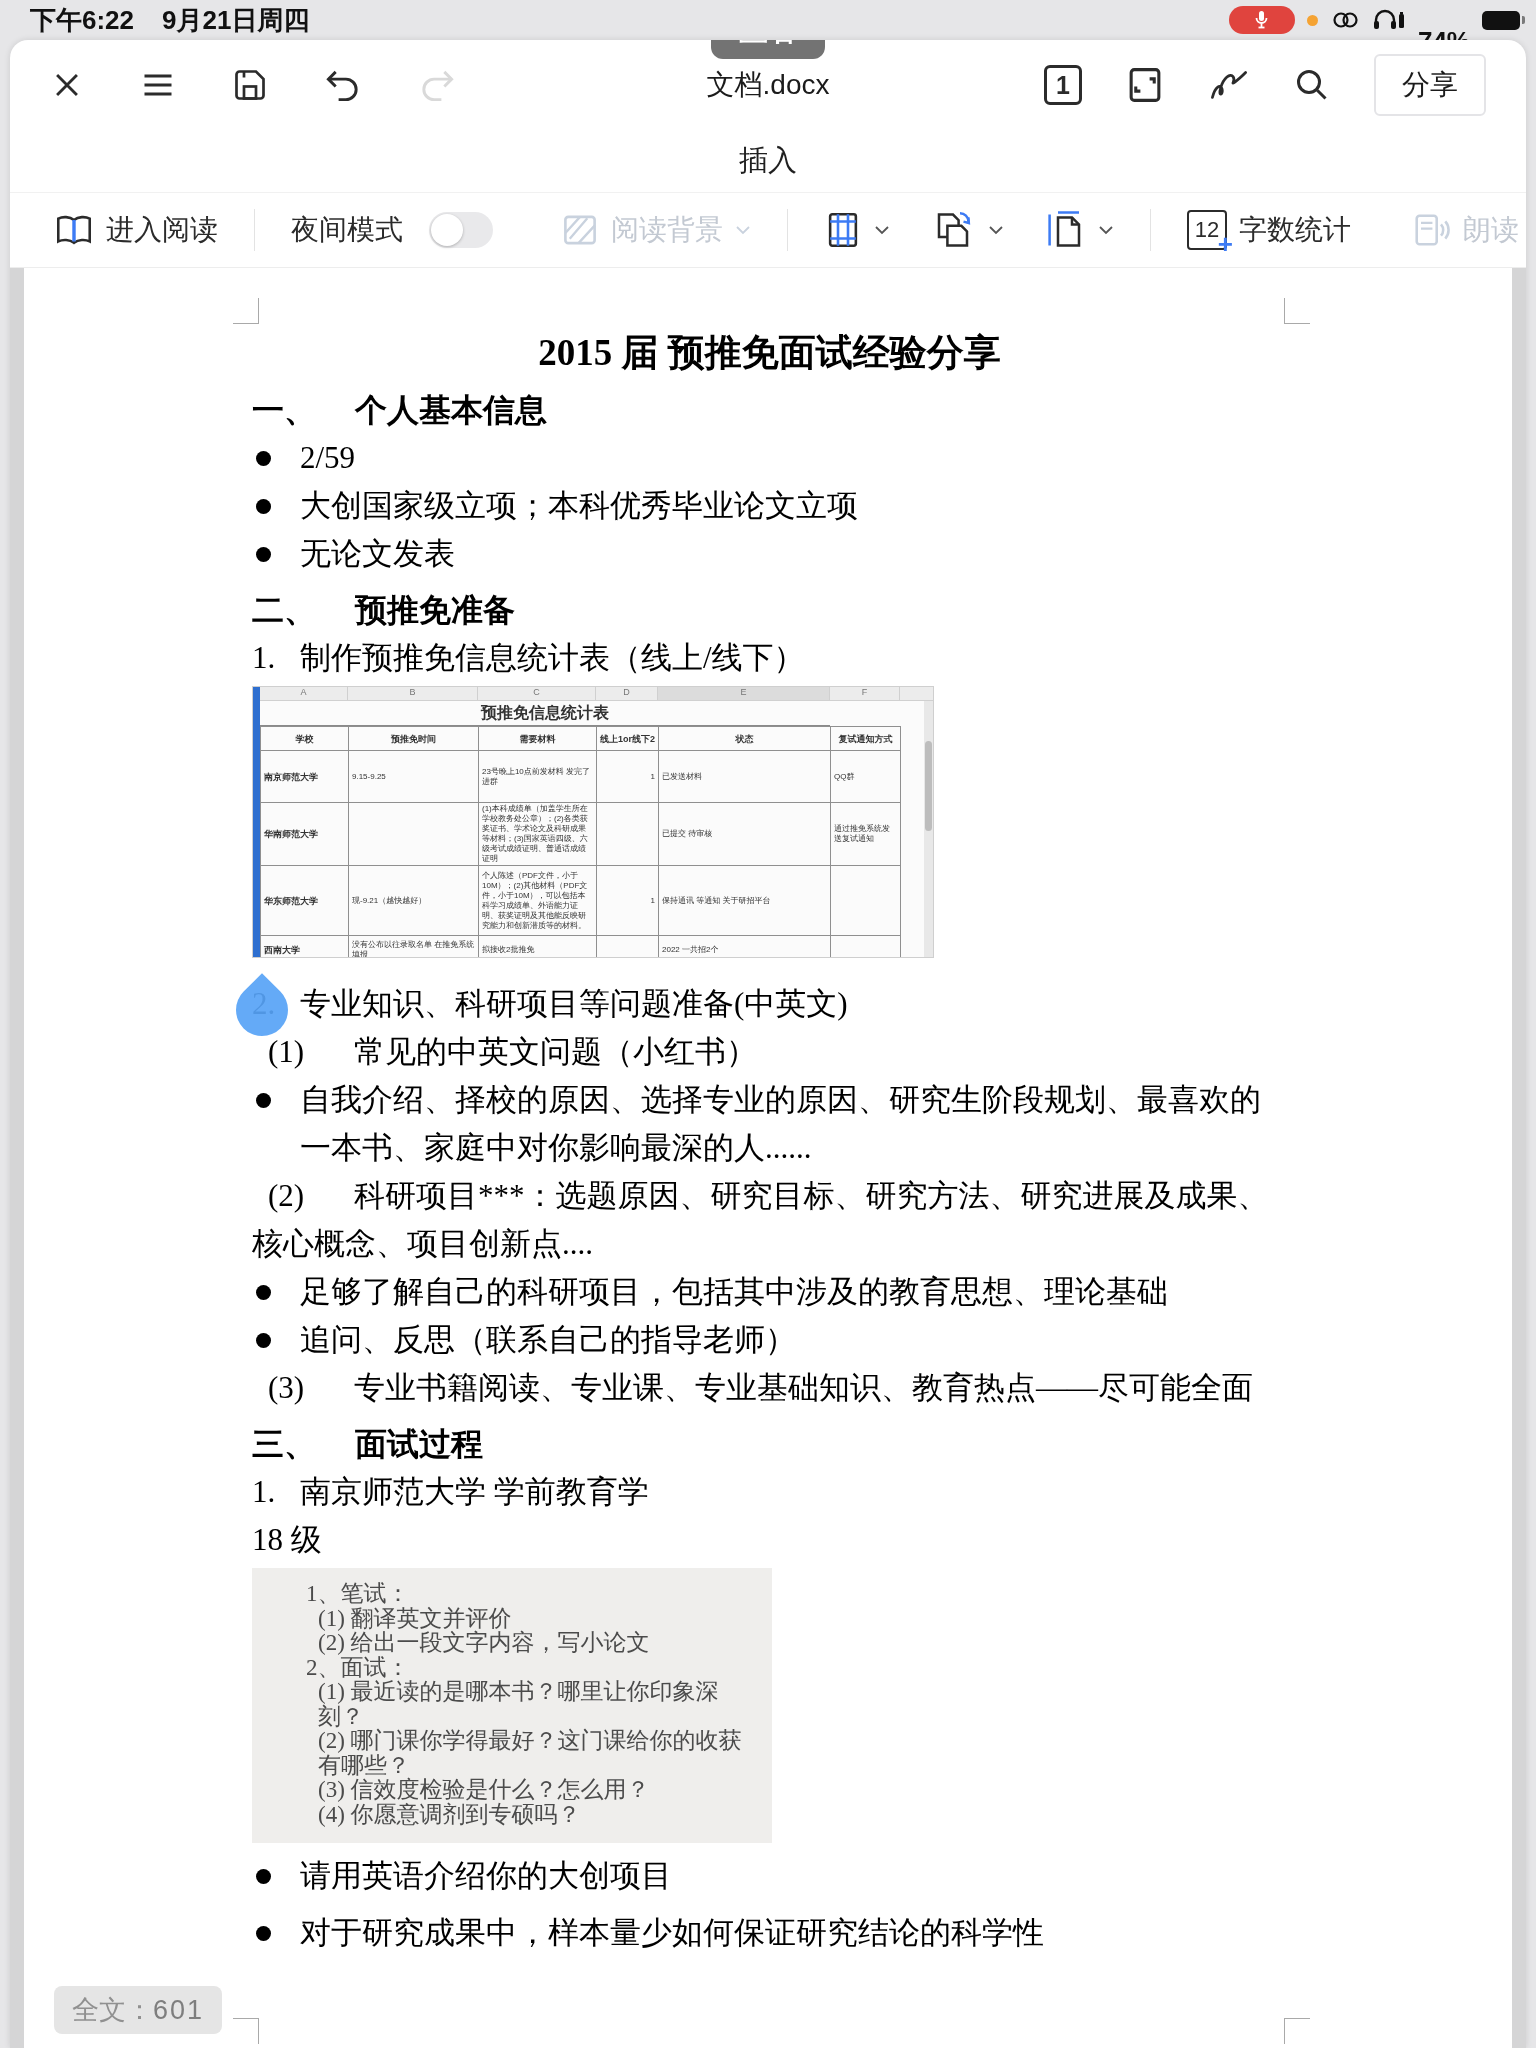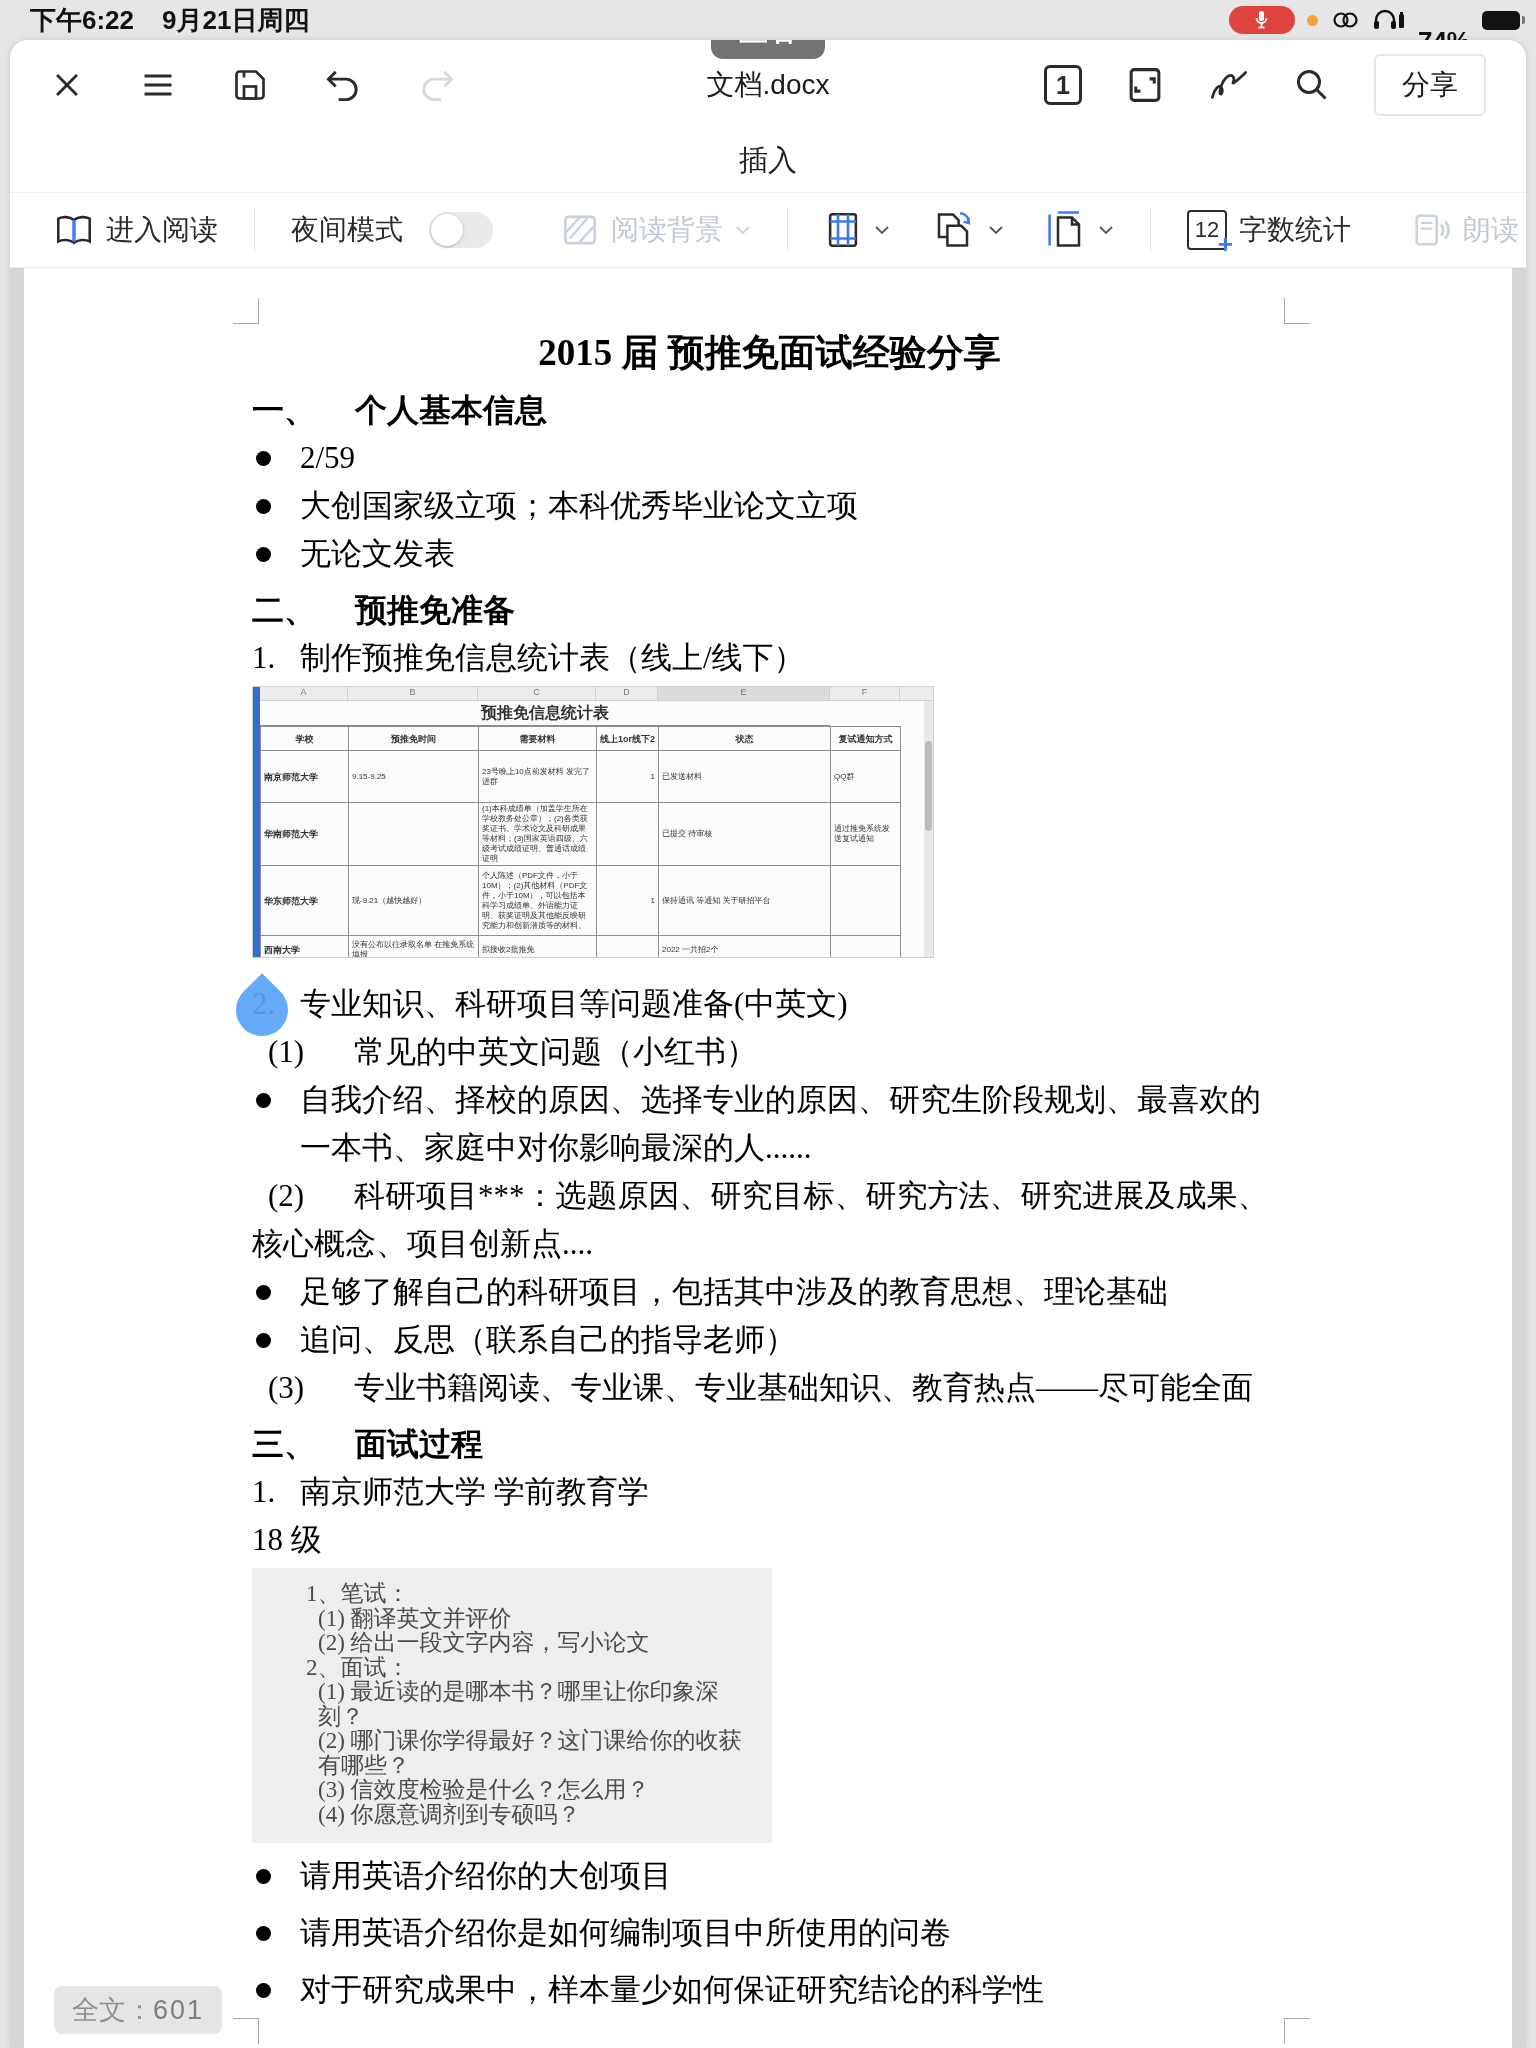--- a/index.html
+++ b/index.html
@@ -405,21 +405,20 @@
           <div class="ind">(2) 给出一段文字内容，写小论文</div>
           <div>2、面试：</div>
           <div class="ind">(1) 最近读的是哪本书？哪里让你印象深刻？</div>
           <div class="ind">(2) 哪门课你学得最好？这门课给你的收获有哪些？</div>
           <div class="ind">(3) 信效度检验是什么？怎么用？</div>
           <div class="ind">(4) 你愿意调剂到专硕吗？</div>
         </div>
 
         <div class="group19">
           <p class="bullet">请用英语介绍你的大创项目</p>
-          <p class="bullet">请用英语介绍你是如何编制项目中所使用的问卷</p>
           <p class="bullet">对于研究成果中，样本量少如何保证研究结论的科学性</p>
 
         </div>
       </div>
 
       <div class="wc-badge">
         <span>全文：</span><b>601</b>
       </div>
     </div>
   </div>

